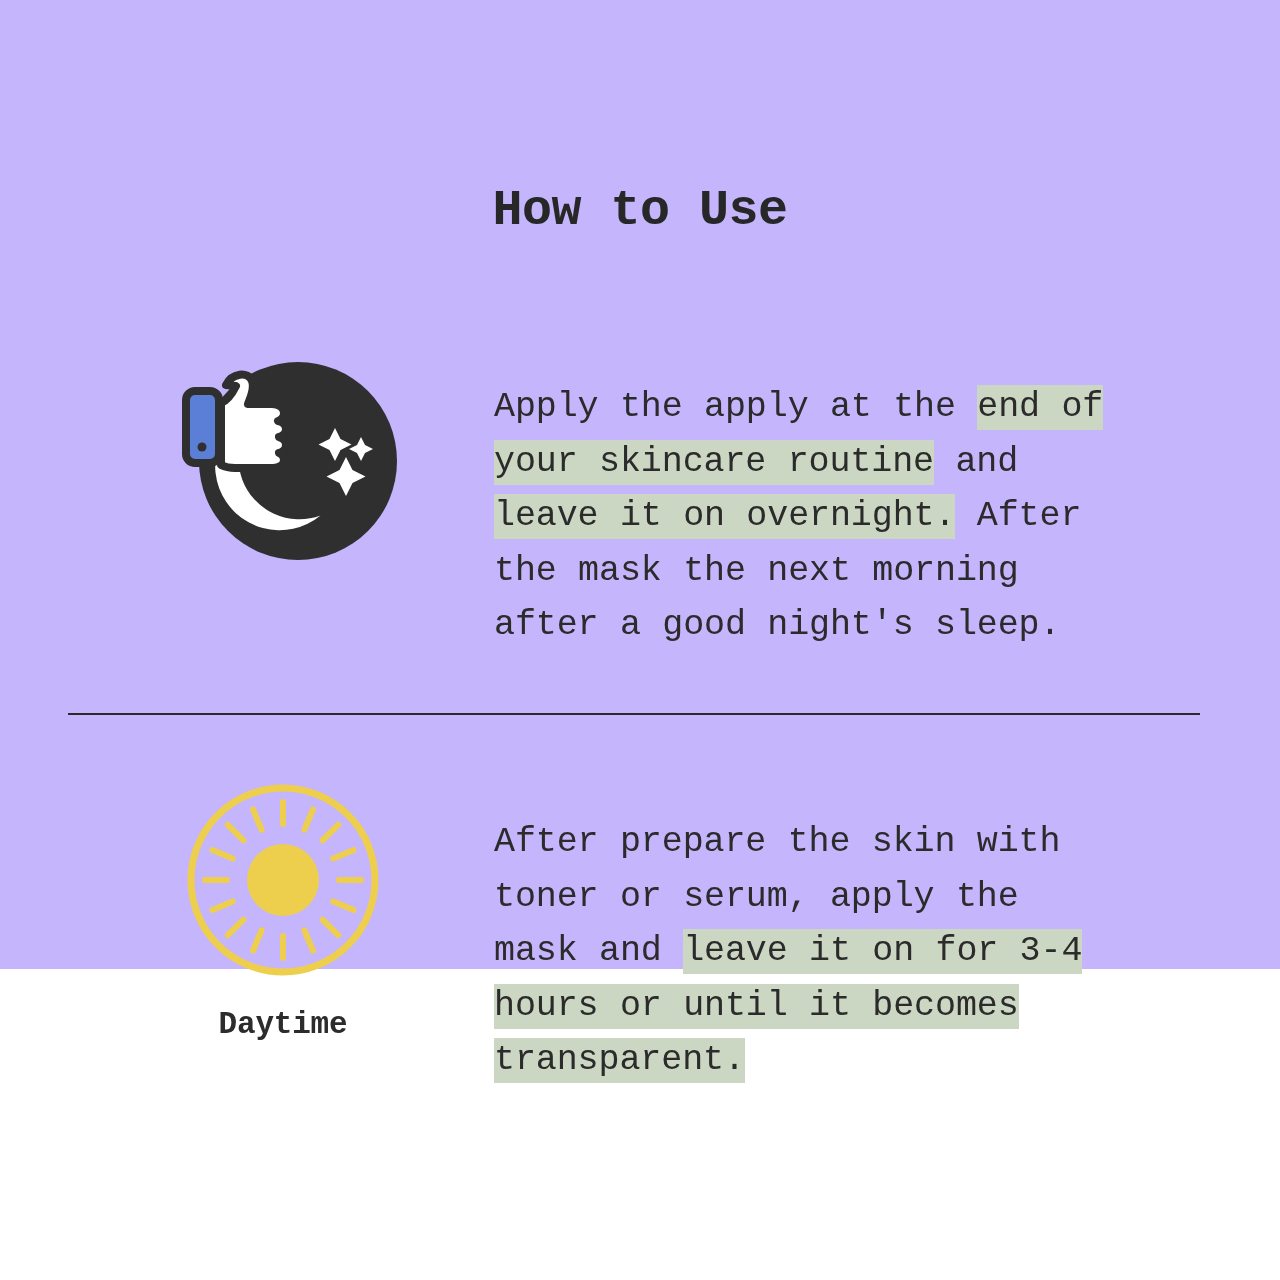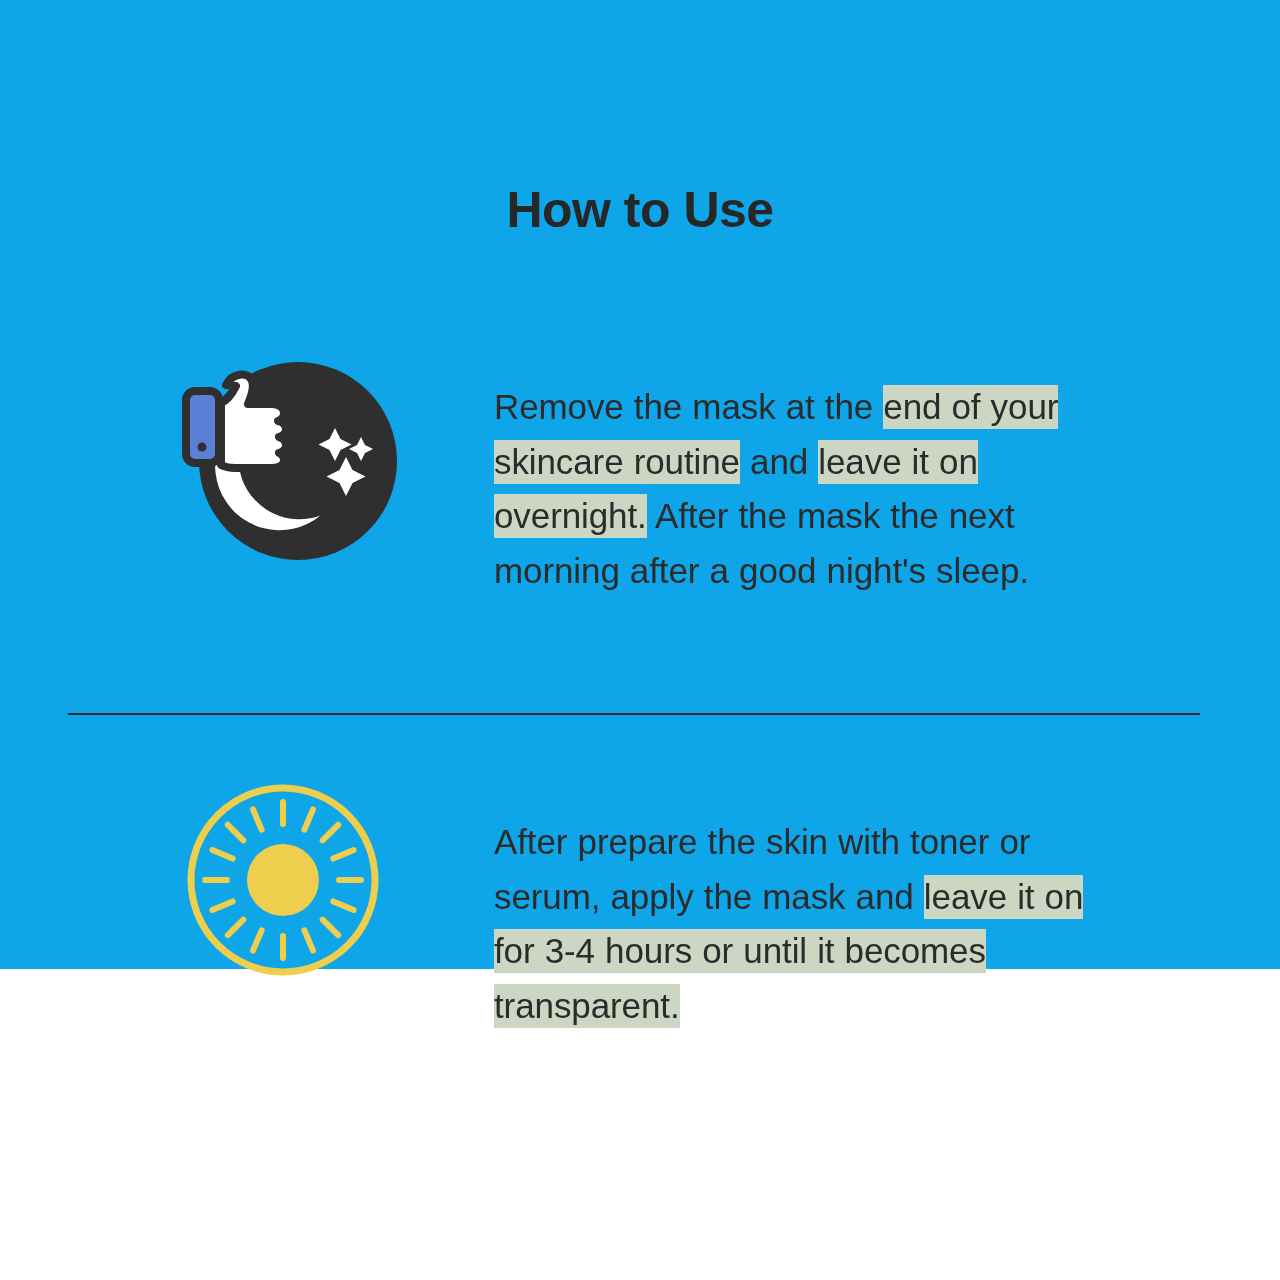--- a/index.html
+++ b/index.html
@@ -13,21 +13,22 @@
     background: #ffffff;
     font-family: "Liberation Sans", sans-serif;
     -webkit-font-smoothing: antialiased;
     overflow: hidden;
   }
 
   .page {
     position: relative;
     width: 1280px;
     height: 969px;
-    background: #0ea5e9;
+    background: #c4b5fd;
+    font-family: Liberation Mono, monospace;
   }
 
   
   .page-title {
     position: absolute;
     top: 183px;
     left: 0;
     width: 1280px;
     text-align: center;
     font-size: 50px;
@@ -157,21 +158,21 @@
 
             <circle cx="28" cy="100" r="4.5" fill="#2f2f2f"></circle>
           </g>
         </svg>
       </div>
 
     </div>
 
     <div class="text-col">
       <p class="body-text">
-        <span>Remove the mask at the </span><span class="hl">end of your skincare routine</span><span> and </span><span class="hl">leave it on overnight.</span><span> After the mask the next morning after a good night's sleep.</span>
+        <span>Apply the apply at the </span><span class="hl">end of your skincare routine</span><span> and </span><span class="hl">leave it on overnight.</span><span> After the mask the next morning after a good night's sleep.</span>
       </p>
     </div>
   </div>
 
   <div class="divider"></div>
 
   <div class="section section-daytime">
 
     <div class="icon-col">
 
@@ -196,20 +197,21 @@
             <line x1="60.4" y1="139.6" x2="44.8" y2="155.2"></line>
             <line x1="49.7" y1="121.4" x2="29.4" y2="130"></line>
             <line x1="44" y1="100" x2="22" y2="100"></line>
             <line x1="49.7" y1="78.6" x2="29.4" y2="70"></line>
             <line x1="60.4" y1="60.4" x2="44.8" y2="44.8"></line>
             <line x1="78.6" y1="49.7" x2="70" y2="29.4"></line>
           </g>
         </svg>
       </div>
 
+      <div class="icon-label label-daytime">Daytime</div>
     </div>
 
     <div class="text-col">
       <p class="body-text">
         <span>After prepare the skin with toner or serum, apply the mask and </span><span class="hl">leave it on for 3-4 hours or until it becomes transparent.</span>
       </p>
     </div>
   </div>
 
 </div>

